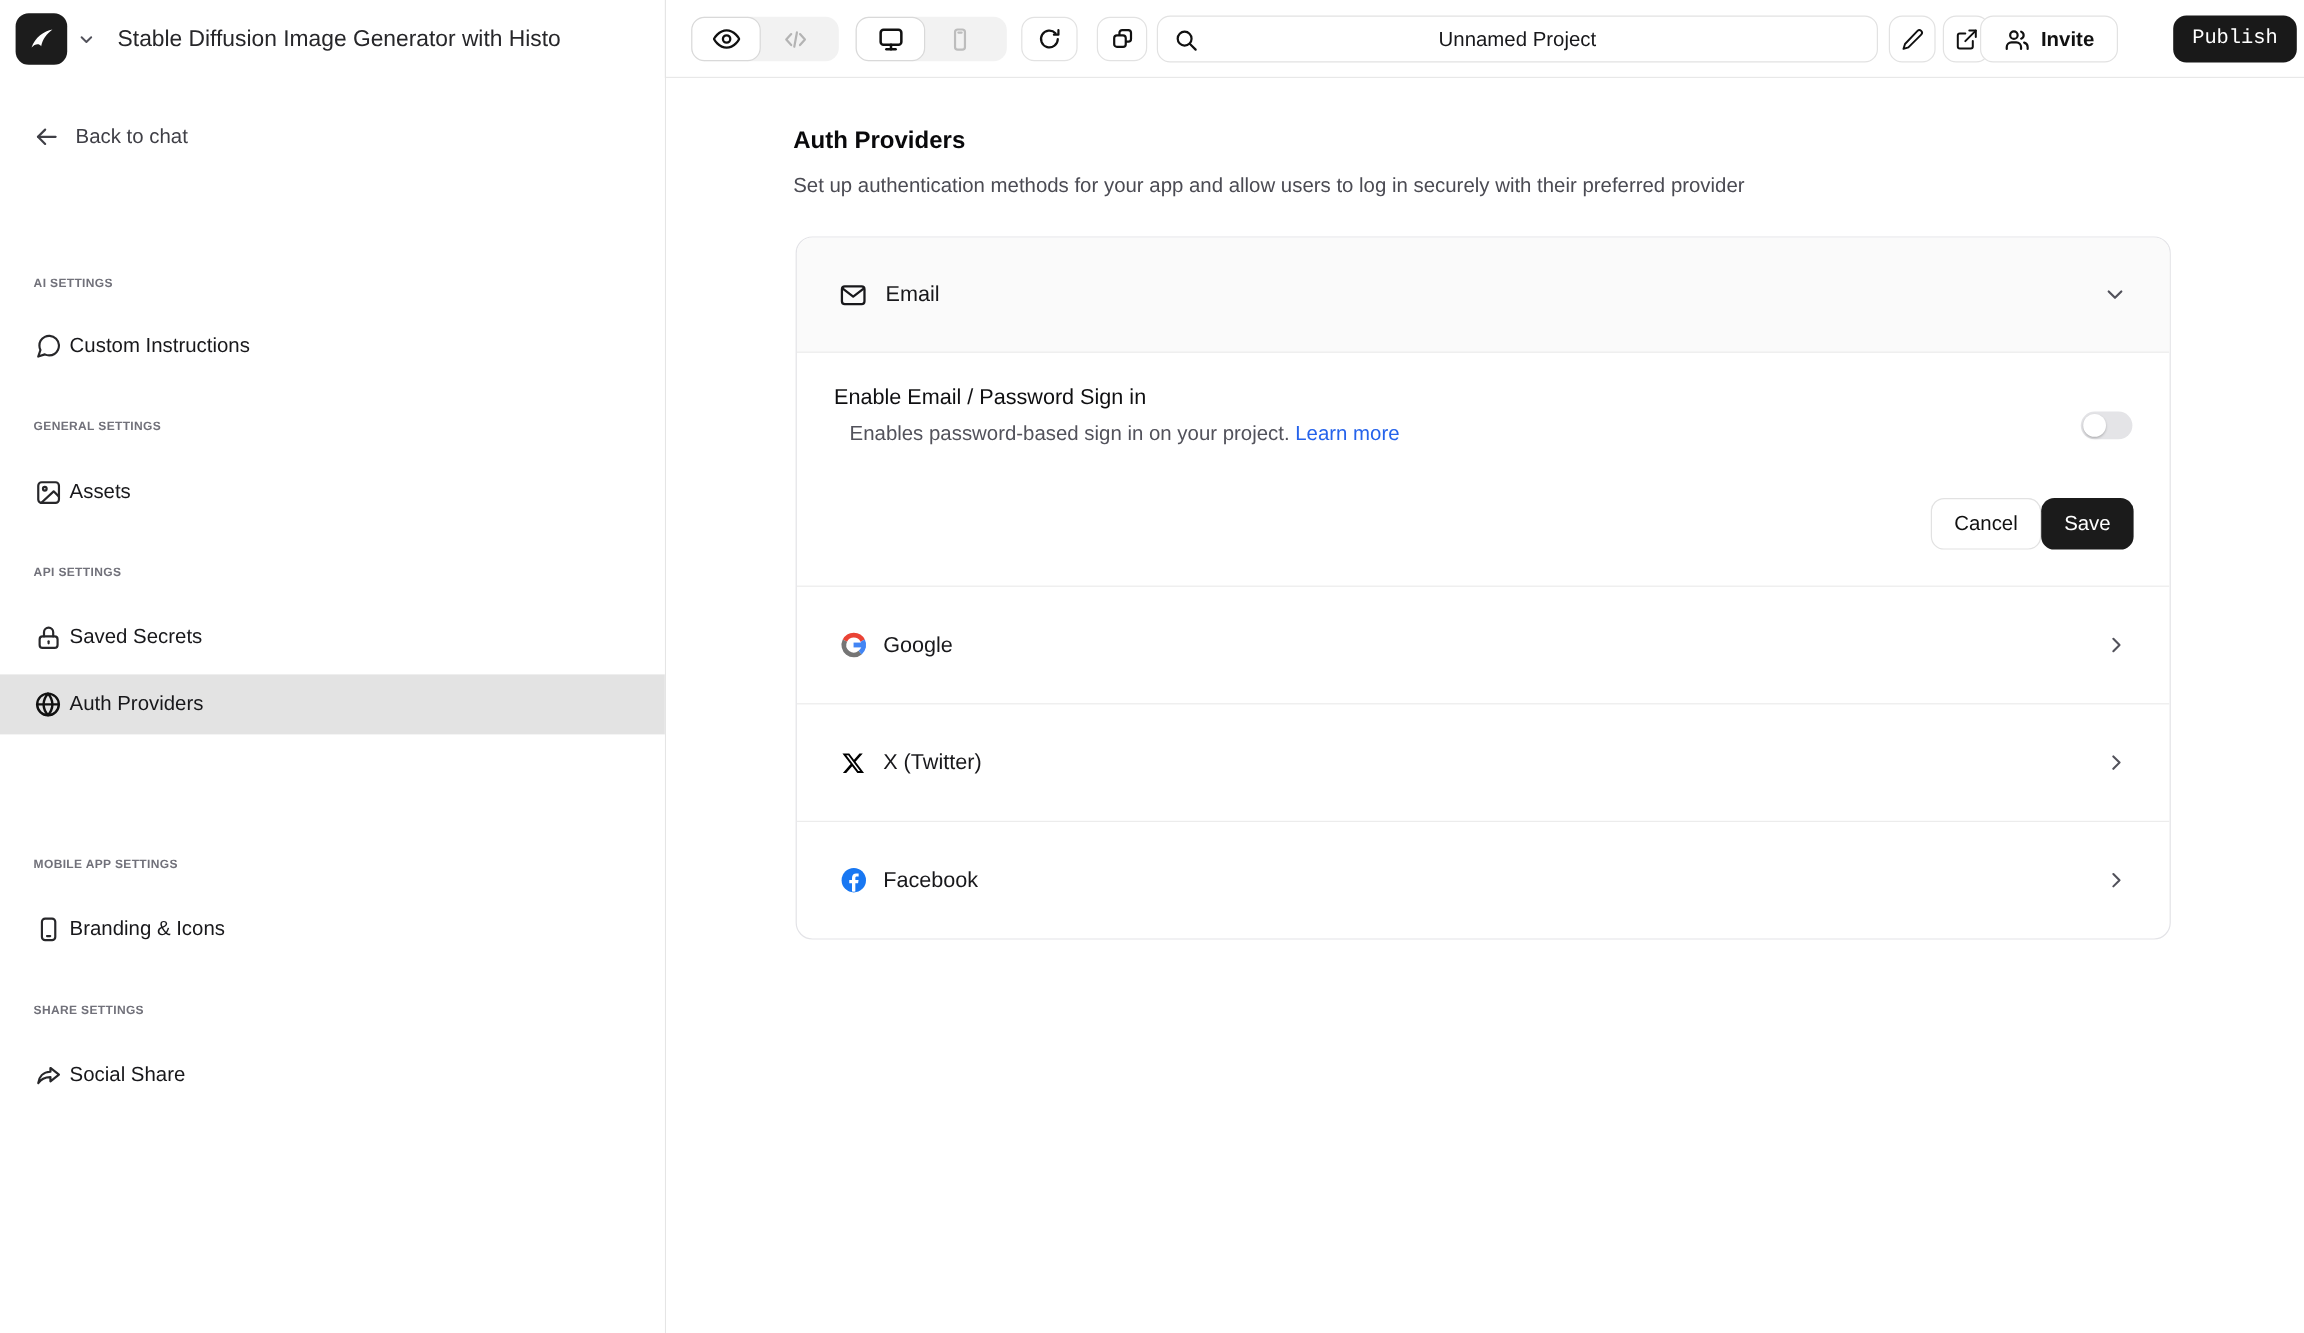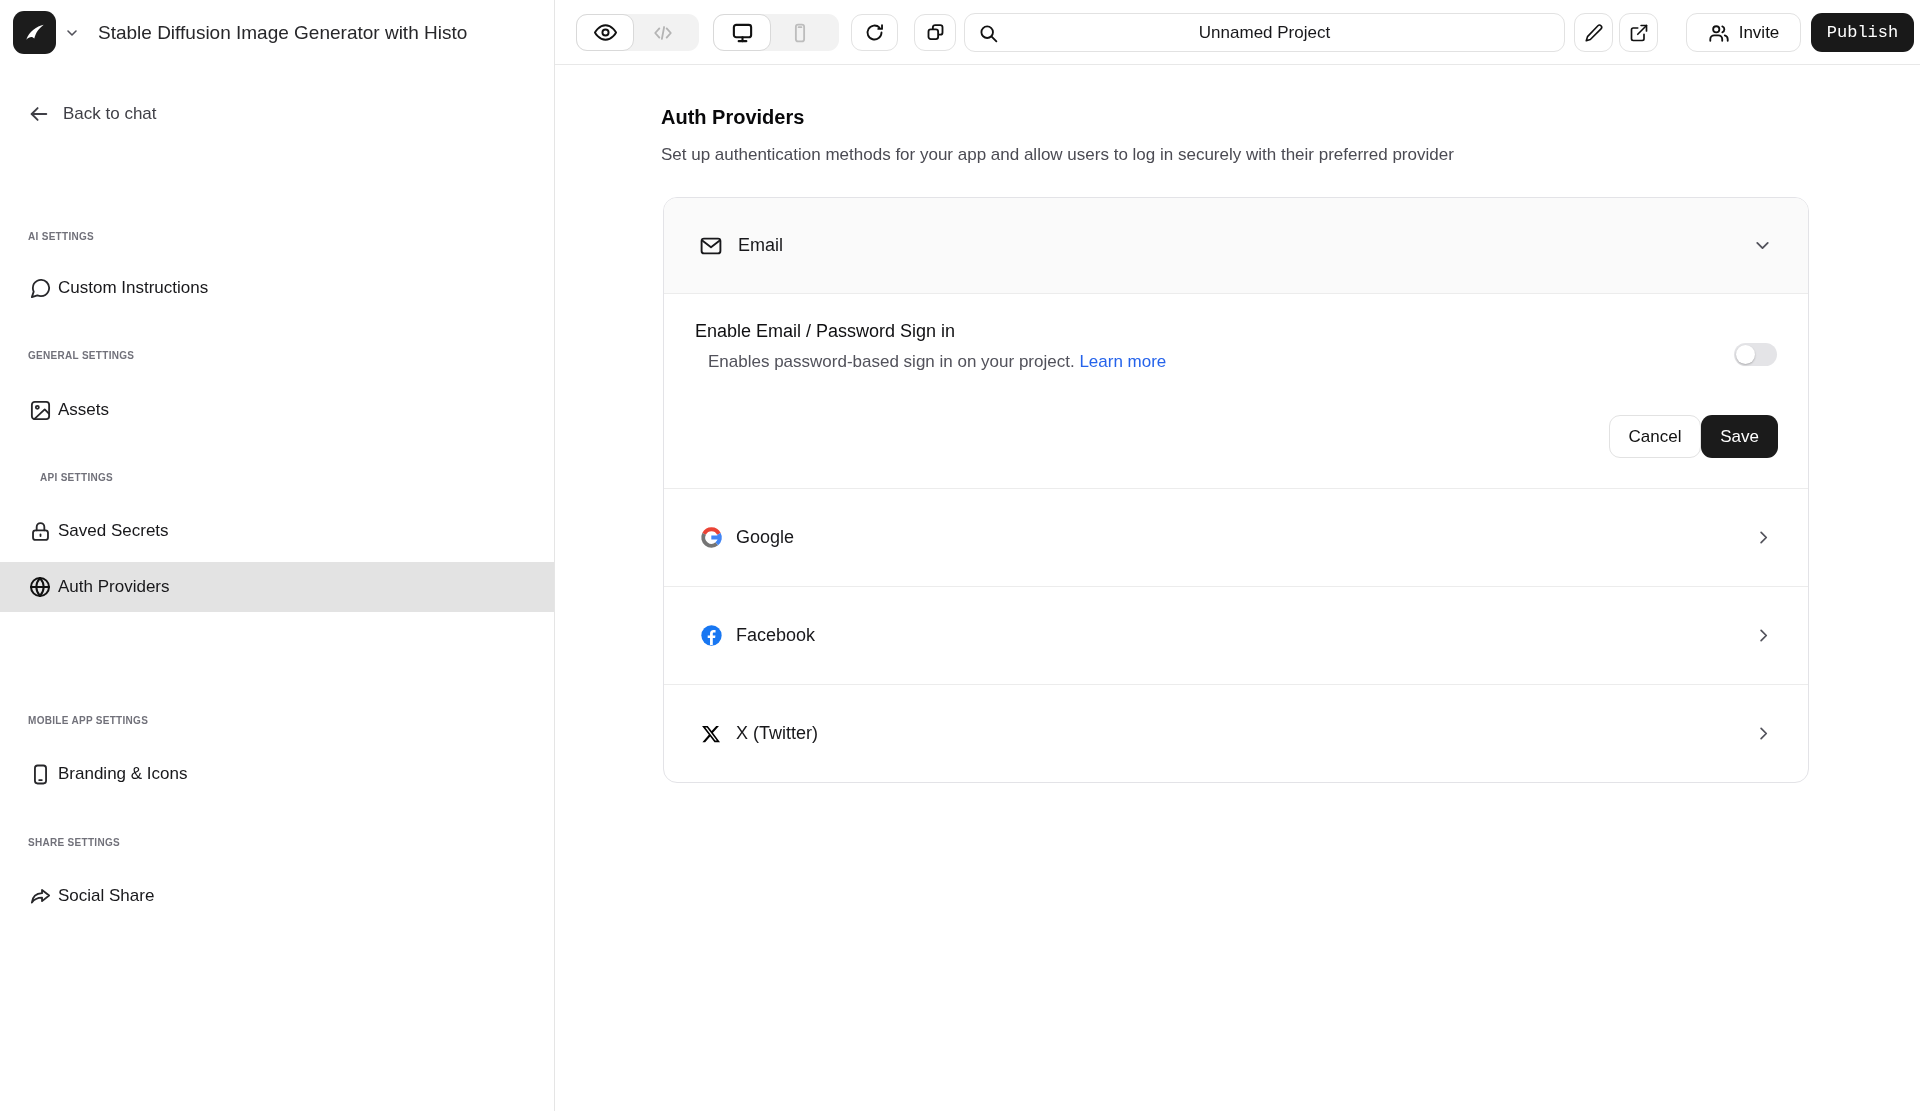--- a/index.html
+++ b/index.html
@@ -25,21 +25,21 @@
   .seg1 { left:21px; width:123px; }
   .seg2 { left:158px; width:126px; }
   .tb-btn { position:absolute; top:14px; height:37px; background:#fff; border:1px solid #e2e2e2; border-radius:11px; display:flex; align-items:center; justify-content:center; cursor:pointer; }
   .tb-refresh { left:296px; width:47px; }
   .tb-copy { left:359px; width:42px; }
   .searchbar { position:absolute; left:409px; top:13px; width:601px; height:39px; border:1px solid #e2e2e2; border-radius:11px; background:#fff; display:flex; align-items:center; justify-content:center; cursor:text; }
   .searchbar .mag { position:absolute; left:13px; top:9px; }
   .project-name { font-size:17px; color:#18181b; }
   .tb-pencil { left:1019px; top:13px; width:39px; height:39px; }
   .tb-external { left:1064px; top:13px; width:39px; height:39px; }
-  .invite-btn { position:absolute; left:1095px; top:13px; width:115px; height:39px; border:1px solid #e2e2e2; border-radius:11px; background:#fff; display:flex; align-items:center; justify-content:center; gap:9px; font-size:17px; font-weight:400; color:#111; cursor:pointer;margin-left:36px; }
+  .invite-btn { position:absolute; left:1095px; top:13px; width:115px; height:39px; border:1px solid #e2e2e2; border-radius:11px; background:#fff; display:flex; align-items:center; justify-content:center; gap:9px; font-size:17px; font-weight:700; color:#111; cursor:pointer; }
   .publish-btn { position:absolute; left:1256px; top:13px; width:103px; height:39px; border-radius:11px; background:#191919; color:#fff; display:flex; align-items:center; justify-content:center; font-size:17px; font-weight:500; cursor:pointer;font-family:Liberation Mono, monospace; }
 
   
   .sidebar { position:absolute; left:0; top:65px; width:554px; bottom:0; background:#fff; }
   .back-row { position:absolute; left:28px; top:34px; height:30px; display:flex; align-items:center; gap:13px; font-size:17px; color:#3f3f46; cursor:pointer; }
   .side-h { position:absolute; left:28px; font-size:10px; font-weight:700; letter-spacing:.3px; color:#71717a; }
   .side-item { position:absolute; left:0; width:554px; height:40px; display:flex; align-items:center; gap:6px; padding-left:28px; font-size:17px; color:#18181b; cursor:pointer; }
   .side-item.active { height:50px; background:#e3e3e3; }
   .side-icon { width:24px; height:24px; display:flex; align-items:center; justify-content:center; color:#27272a; }
 
@@ -196,21 +196,21 @@
       <span class="side-icon">
         <svg width="23" height="23" viewBox="0 0 24 24" fill="none" stroke="#27272a" stroke-width="1.9" stroke-linecap="round" stroke-linejoin="round">
             <rect x="3" y="3" width="18" height="18" rx="3"></rect>
             <circle cx="8.7" cy="8.7" r="1.6"></circle>
             <path d="M21 15.5l-4.6-4.6L5.5 21"></path>
           </svg>
       </span>
       <span>Assets</span>
     </div>
 
-    <div class="side-h" style="top:407px;margin-left:12px;">API SETTINGS</div>
+    <div class="side-h" style="top:407px;">API SETTINGS</div>
     <div class="side-item" style="top:446px;">
       <span class="side-icon">
         <svg width="23" height="23" viewBox="0 0 24 24" fill="none" stroke="#27272a" stroke-width="1.9" stroke-linecap="round" stroke-linejoin="round">
             <rect x="4.2" y="10.8" width="15.6" height="10" rx="2.6"></rect>
             <path d="M8 10.8V7.2a4 4 0 0 1 8 0v3.6"></path>
             <line x1="12" y1="15" x2="12" y2="16.8"></line>
           </svg>
       </span>
       <span>Saved Secrets</span>
     </div>
@@ -292,40 +292,40 @@
       </span>
       <span class="lbl">Google</span>
       <span class="spacer"></span>
       <svg width="19" height="19" viewBox="0 0 24 24" fill="none" stroke="#52525b" stroke-width="2.2" stroke-linecap="round" stroke-linejoin="round">
           <polyline points="9 5.5 15.5 12 9 18.5"></polyline>
         </svg>
     </div>
 
     <div class="prov-row">
       <span class="prov-icon">
+        <svg width="20" height="20" viewBox="0 0 24 24">
+            <path fill="#000" d="M18.244 2.25h3.308l-7.227 8.26 8.502 11.24H16.17l-5.214-6.817L4.99 21.75H1.68l7.73-8.835L1.254 2.25H8.08l4.713 6.231 5.45-6.231zm-1.161 17.52h1.833L7.084 4.126H5.117l11.966 15.644z"></path>
+          </svg>
+      </span>
+      <span class="lbl">X (Twitter)</span>
+      <span class="spacer"></span>
+      <svg width="19" height="19" viewBox="0 0 24 24" fill="none" stroke="#52525b" stroke-width="2.2" stroke-linecap="round" stroke-linejoin="round">
+          <polyline points="9 5.5 15.5 12 9 18.5"></polyline>
+        </svg>
+    </div>
+
+    <div class="prov-row">
+      <span class="prov-icon">
         <svg width="23" height="23" viewBox="0 0 24 24">
             <circle cx="12" cy="12" r="10.6" fill="#1877F2"></circle>
             <path fill="#fff" d="M13.35 21.9v-7.2h2.4l.37-2.8h-2.77v-1.8c0-.81.23-1.36 1.39-1.36h1.48V6.25c-.26-.03-1.14-.11-2.16-.11-2.14 0-3.6 1.3-3.6 3.7v2.06H8.05v2.8h2.41v7.15a10.6 10.6 0 0 0 2.89.05z"></path>
           </svg>
       </span>
       <span class="lbl">Facebook</span>
       <span class="spacer"></span>
       <svg width="19" height="19" viewBox="0 0 24 24" fill="none" stroke="#52525b" stroke-width="2.2" stroke-linecap="round" stroke-linejoin="round">
           <polyline points="9 5.5 15.5 12 9 18.5"></polyline>
         </svg>
     </div>
 
-    <div class="prov-row">
-      <span class="prov-icon">
-        <svg width="20" height="20" viewBox="0 0 24 24">
-            <path fill="#000" d="M18.244 2.25h3.308l-7.227 8.26 8.502 11.24H16.17l-5.214-6.817L4.99 21.75H1.68l7.73-8.835L1.254 2.25H8.08l4.713 6.231 5.45-6.231zm-1.161 17.52h1.833L7.084 4.126H5.117l11.966 15.644z"></path>
-          </svg>
-      </span>
-      <span class="lbl">X (Twitter)</span>
-      <span class="spacer"></span>
-      <svg width="19" height="19" viewBox="0 0 24 24" fill="none" stroke="#52525b" stroke-width="2.2" stroke-linecap="round" stroke-linejoin="round">
-          <polyline points="9 5.5 15.5 12 9 18.5"></polyline>
-        </svg>
-    </div>
-
   </div>
 
 </div>
 
 </body></html>

